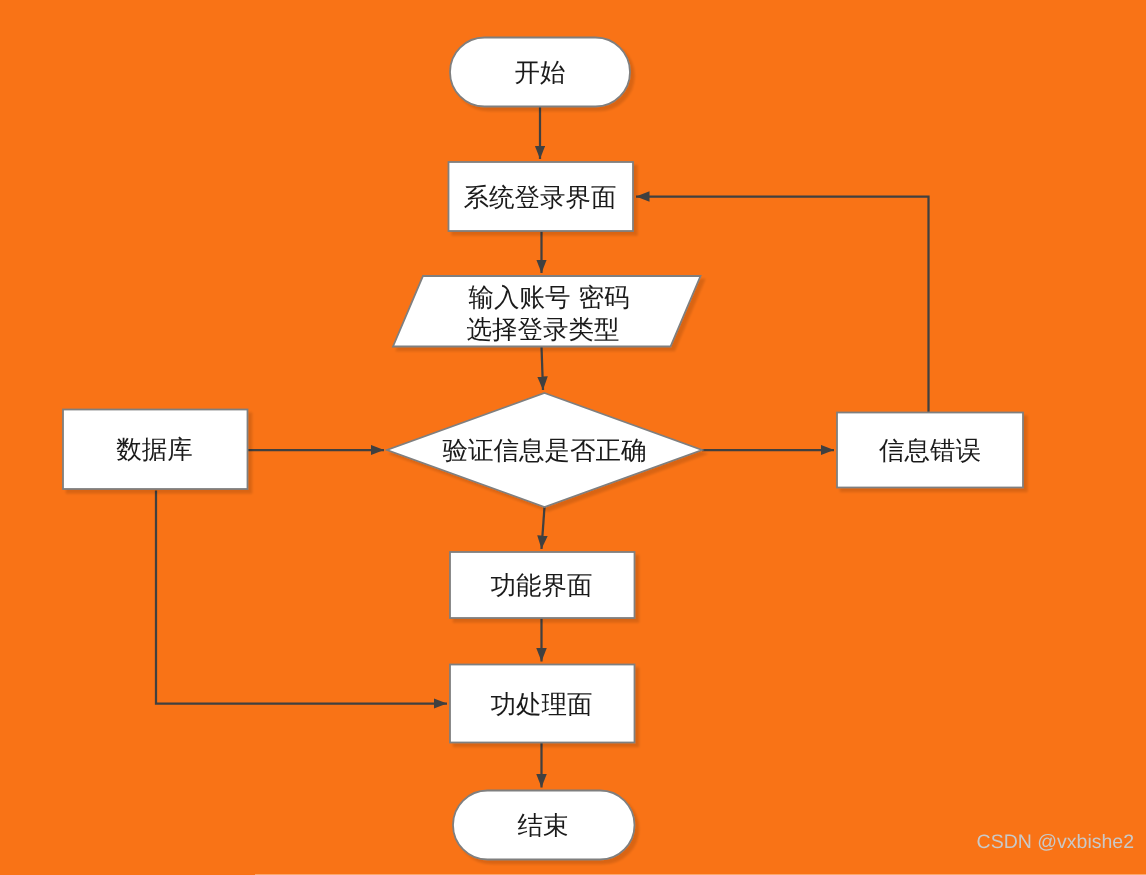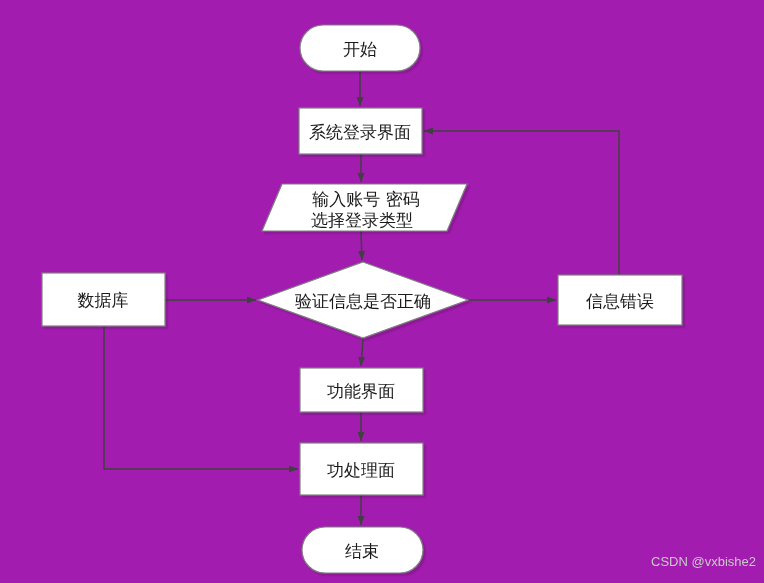--- a/index.html
+++ b/index.html
@@ -1,21 +1,21 @@
 <!DOCTYPE html>
 <html><head>
 <meta charset="utf-8">
 <style>
   html, body { margin: 0; padding: 0; }
   body { background: #ffffff; }
   .canvas-wrap {
     position: relative;
     width: 764px;
     height: 583px;
-    background: #a21caf;
+    background: #f97316;
     overflow: hidden;
     font-family: "DejaVu Serif", "Liberation Serif", serif;
   }
   svg { display: block; }
   .node-shape {
     fill: #ffffff;
     stroke: #7f7f7f;
     stroke-width: 1.2;
   }
   .edge {

